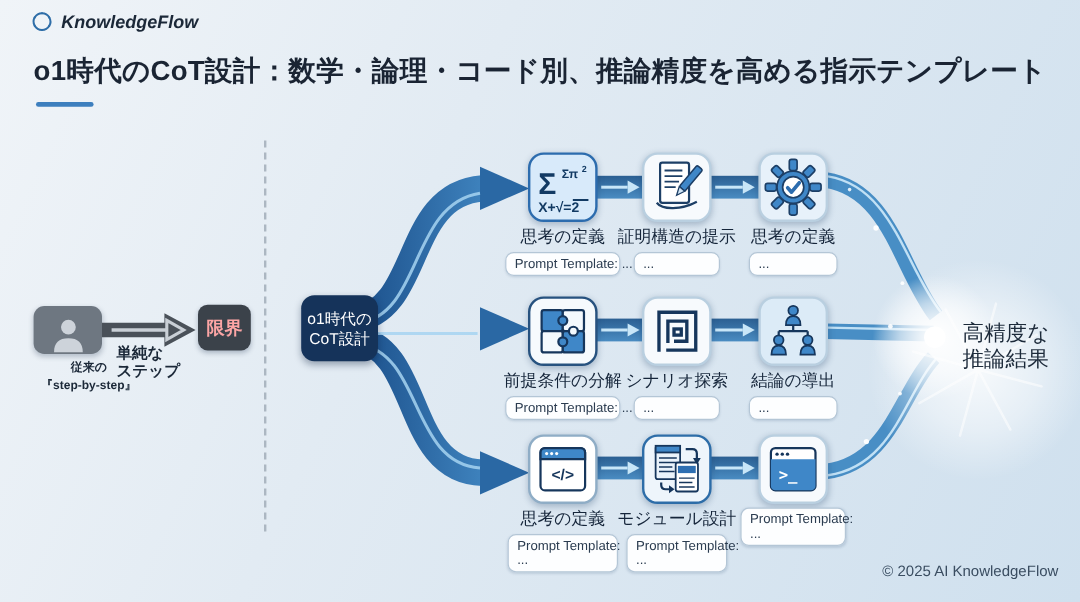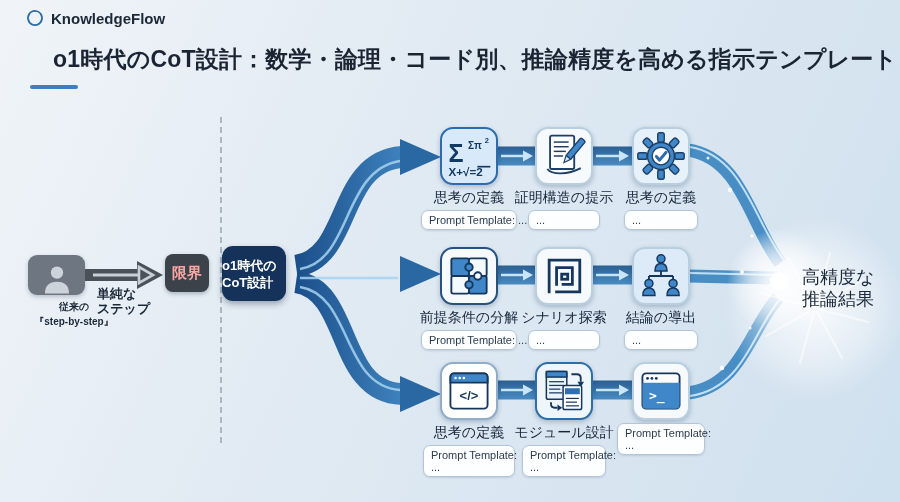--- a/index.html
+++ b/index.html
@@ -5,36 +5,36 @@
   * { margin:0; padding:0; box-sizing:border-box; }
   html,body { width:900px; height:502px; }
   body { font-family:"Liberation Sans","DejaVu Sans",sans-serif; }
   #canvas {
     position:relative; width:900px; height:502px; overflow:hidden;
     background:linear-gradient(115deg,#f0f4f8 0%,#e2ebf3 38%,#cfe0ee 100%);
   }
   #flow-svg { position:absolute; left:0; top:0; z-index:1; }
 
   
-  .logo { position:absolute; left:25px; top:8px; display:flex; align-items:center; gap:6px; z-index:3; }
+  .logo { position:absolute; left:25px; top:8px; display:flex; align-items:center; gap:6px; z-index:3;font-style:italic; }
   .logo-text { font-size:15px; font-weight:bold; color:#1b2838; }
-  .page-title { position:absolute; left:28px; top:44px; font-size:23px; font-weight:800; color:#1a2433; white-space:nowrap; z-index:3; letter-spacing:0.2px;margin-left:25px; }
+  .page-title { position:absolute; left:28px; top:44px; font-size:23px; font-weight:800; color:#1a2433; white-space:nowrap; z-index:3; letter-spacing:0.2px; }
   .title-underline { position:absolute; left:30px; top:85px; width:48px; height:4px; background:#3d7fbe; border-radius:2px; z-index:3; }
 
   
   .person-box { position:absolute; left:28px; top:255px; width:57px; height:40px; background:#6e7781; border-radius:9px; display:flex; align-items:flex-end; justify-content:center; z-index:2; box-shadow:0 2px 4px rgba(30,50,80,.25); overflow:hidden; }
   .legacy-actor-label { position:absolute; left:16px; top:299px; width:116px; text-align:center; font-size:10px; font-weight:bold; color:#1b2838; line-height:15px; z-index:2; }
   .legacy-arrow { position:absolute; left:85px; top:257px; z-index:2; }
   .legacy-arrow-label { position:absolute; left:97px; top:286px; width:62px; font-size:13px; font-weight:bold; color:#1b2838; line-height:15px; z-index:2; }
   .limit-box { position:absolute; left:165px; top:254px; width:44px; height:38px; background:#3b424a; color:#fca5a5; border-radius:8px; display:flex; align-items:center; justify-content:center; font-size:15px; font-weight:bold; z-index:2; box-shadow:0 2px 4px rgba(30,50,80,.3); }
 
   .divider { position:absolute; left:220px; top:117px; height:326px; border-left:2px dashed #a3aeba; opacity:.85; z-index:1; }
 
   
-  .hub-box { position:absolute; left:222px; top:246px; width:64px; height:55px; background:#15335a; border-radius:11px; color:#fff; display:flex; flex-direction:column; justify-content:center; font-size:13px; font-weight:bold; line-height:17px; z-index:2; box-shadow:0 3px 6px rgba(10,30,60,.35); }
+  .hub-box { position:absolute; left:251px; top:246px; width:64px; height:55px; background:#15335a; border-radius:11px; color:#fff; display:flex; flex-direction:column; align-items:center; justify-content:center; font-size:13px; font-weight:normal; line-height:17px; z-index:2; box-shadow:0 3px 6px rgba(10,30,60,.35); }
 
   
   .cell { position:absolute; width:110px; display:flex; flex-direction:column; align-items:center; z-index:2; }
   .tile { width:58px; height:58px; border-radius:13px; display:flex; align-items:center; justify-content:center; box-shadow:0 2px 5px rgba(30,60,100,.28); }
   .t-math { background:#d8eafa; border:2.5px solid #2c6cae; }
   .t-doc { background:#f7fafd; border:2px solid #b9cfe0; }
   .t-gear { background:#e7f1fa; border:2px solid #b9cfe0; }
   .t-puzzle { background:#f6fafd; border:2.5px solid #27527f; }
   .t-maze { background:#f7fafd; border:2px solid #b9cfe0; }
   .t-org { background:#dcebf7; border:2px solid #b9cfe0; }
@@ -374,14 +374,15 @@
       <span>Prompt Template:</span>
         <span>...</span>
     </div>
   </div>
 
   <div class="result-label">
     <div>高精度な</div>
     <div>推論結果</div>
   </div>
 
+  <div class="copyright">© 2025 AI KnowledgeFlow</div>
 
 </div>
 
 </body></html>

